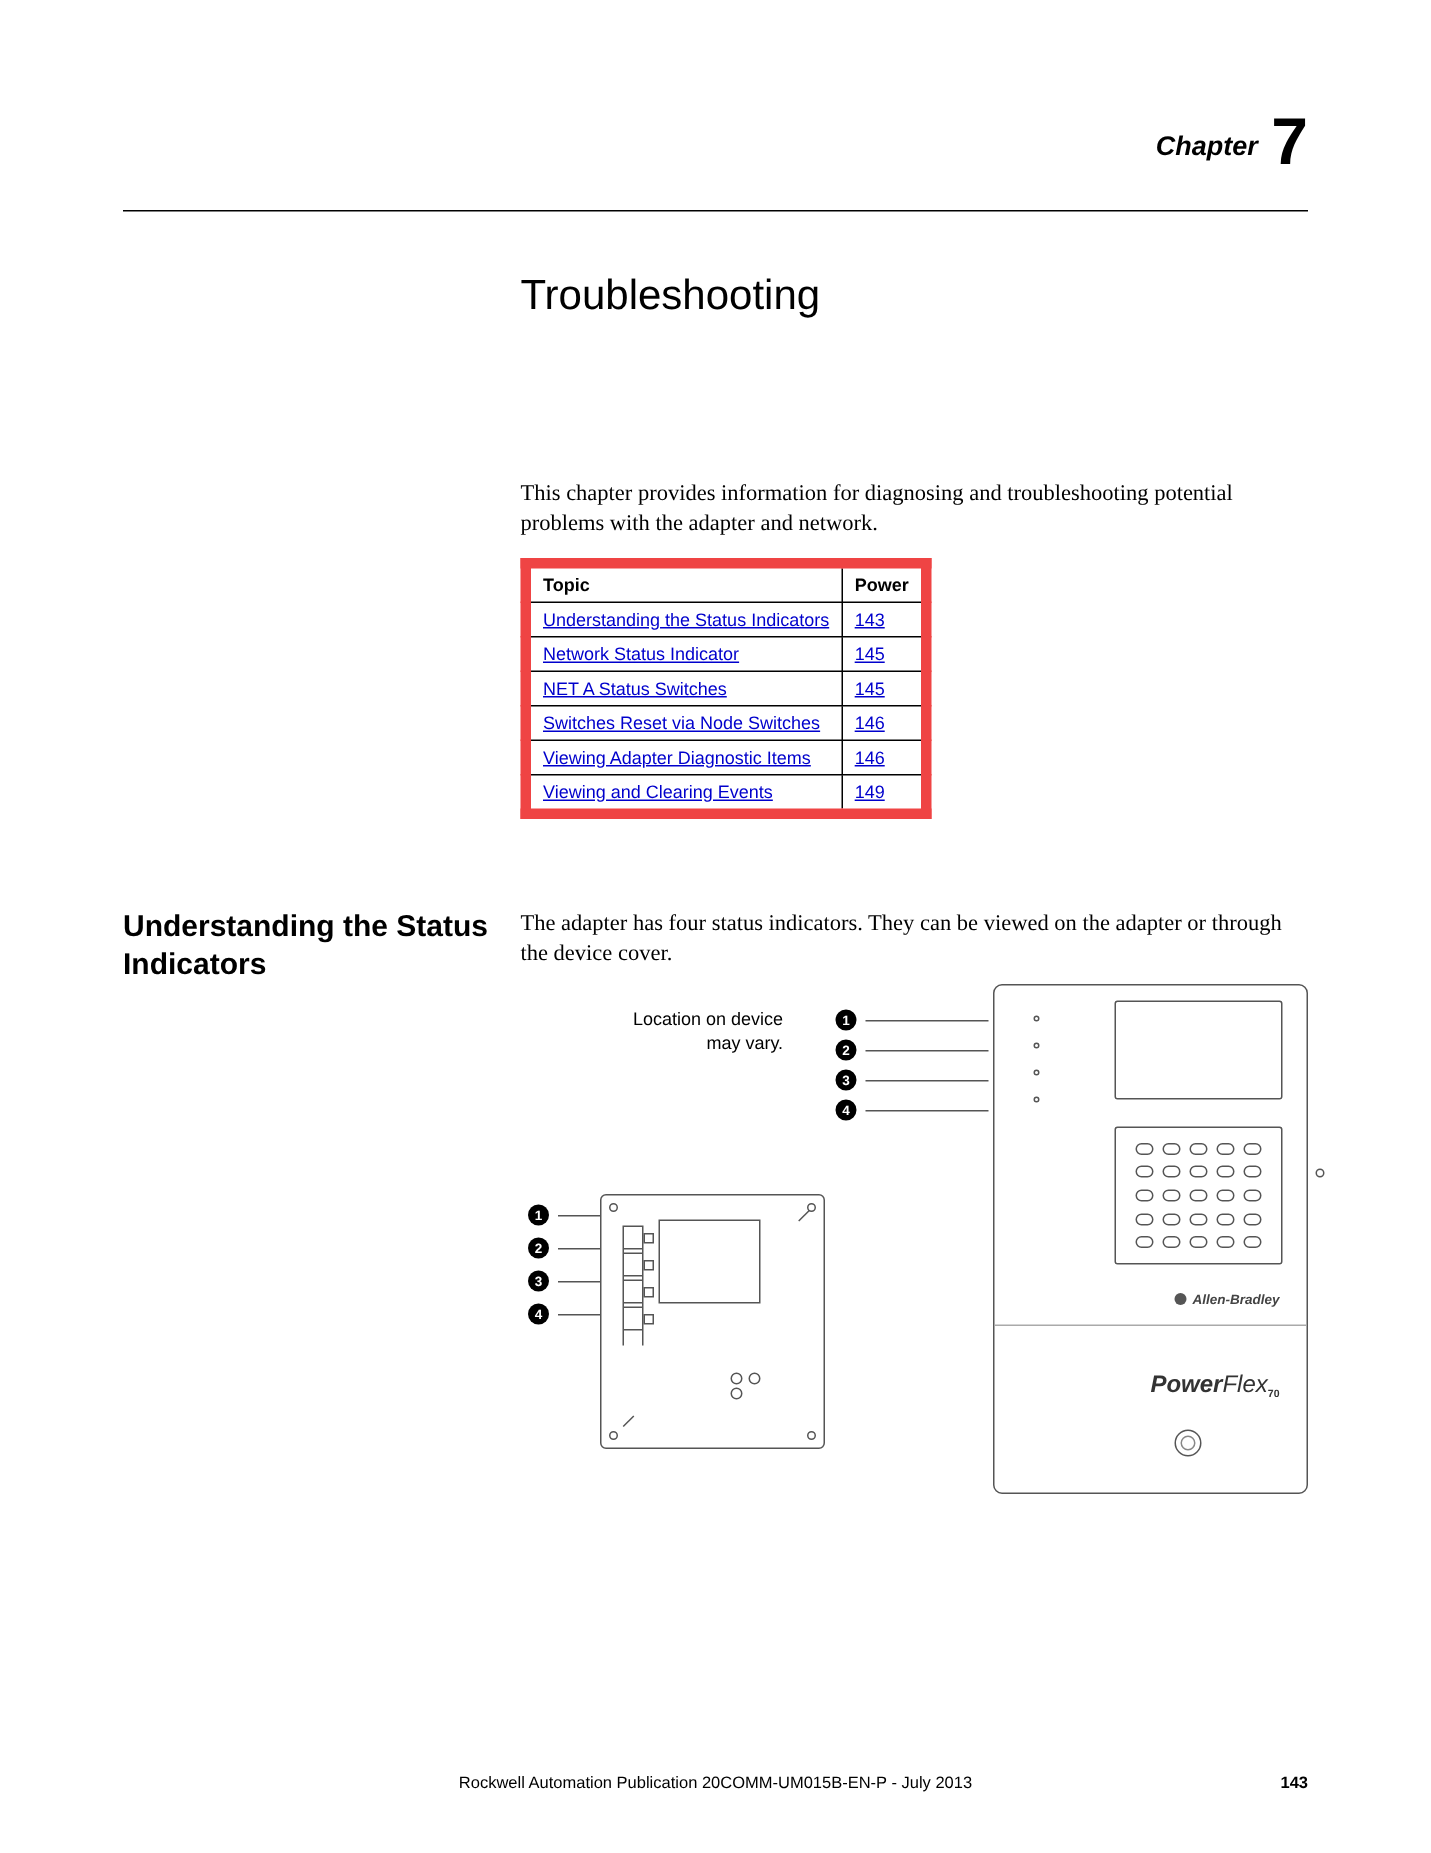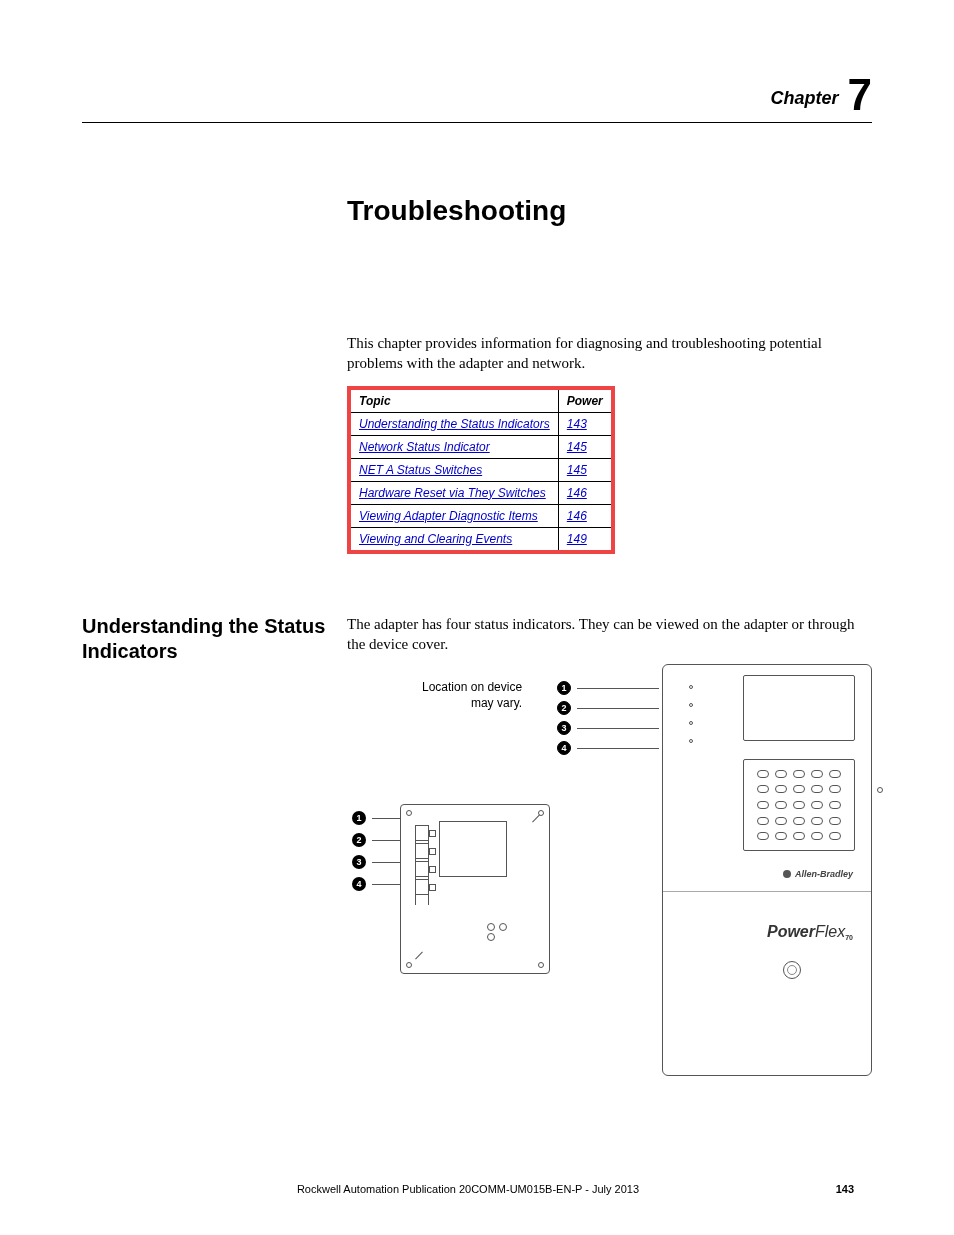--- a/index.html
+++ b/index.html
@@ -11,52 +11,51 @@
     color: #000;
     position: relative;
     padding: 70px 82px 40px 82px;
   }
   .chapter-header {
     text-align: right;
     font-family: Arial, Helvetica, sans-serif;
     font-weight: bold;
     font-style: italic;
     font-size: 18px;
-    padding-bottom: 2px;
+    padding-bottom: 20px;
     border-bottom: 1.5px solid #000;
-    margin-bottom: 72px;
+    margin-bottom: 40px;
   }
   .chapter-number {
     font-size: 44px;
     font-style: normal;
     font-weight: bold;
     vertical-align: -6px;
     margin-left: 4px;
   }
   .main-heading {
     font-family: Arial, Helvetica, sans-serif;
-    font-weight: bold;
+    font-weight: normal;
     font-size: 28px;
     margin-left: 265px;
     margin-bottom: 106px;
   }
   .intro-text {
     font-family: Georgia, 'Times New Roman', serif;
     font-size: 15px;
     margin-left: 265px;
     margin-bottom: 12px;
     line-height: 1.35;
   }
   table.topic-table {
     margin-left: 265px;
     border-collapse: collapse;
-    border: 4px solid #ef4444;
+    border: 7px solid #ef4444;
     font-family: Arial, Helvetica, sans-serif;
     font-size: 12px;
-    font-style: italic;
   }
   table.topic-table th, table.topic-table td {
     border: 1px solid #000;
     padding: 4px 8px;
     text-align: left;
   }
   table.topic-table th {
     font-weight: bold;
     background: #fff;
   }
@@ -97,21 +96,21 @@
     height: 360px;
     margin-left: -265px;
     width: 790px;
     text-align: right;
   }
   .device-large {
     position: absolute;
     right: 0;
     top: 0;
     width: 210px;
-    height: 412px;
+    height: 340px;
     border: 1px solid #555;
     border-radius: 6px;
     background: #fff;
   }
   .device-large .led-col {
     position: absolute;
     left: 26px;
     top: 20px;
   }
   .device-large .led-col .led {
@@ -336,21 +335,21 @@
   }
   .callouts-small .line {
     width: 28px;
     height: 1px;
     background: #555;
   }
   .footer {
     position: absolute;
     bottom: 40px;
     left: 82px;
-    right: 100px;
+    right: 82px;
     display: flex;
     justify-content: flex-end;
     font-family: Arial, Helvetica, sans-serif;
     font-size: 11px;
   }
   .footer .pub {
     position: absolute;
     left: 0; right: 0;
     text-align: center;
   }
@@ -386,21 +385,21 @@
     </tr>
     <tr>
       <td class="link">Network Status Indicator</td>
       <td class="page">145</td>
     </tr>
     <tr>
       <td class="link">NET A Status Switches</td>
       <td class="page">145</td>
     </tr>
     <tr>
-      <td class="link">Hardware Reset via They Switches</td>
+      <td class="link">Switches Reset via Node Switches</td>
       <td class="page">146</td>
     </tr>
     <tr>
       <td class="link">Viewing Adapter Diagnostic Items</td>
       <td class="page">146</td>
     </tr>
     <tr>
       <td class="link">Viewing and Clearing Events</td>
       <td class="page">149</td>
     </tr>

